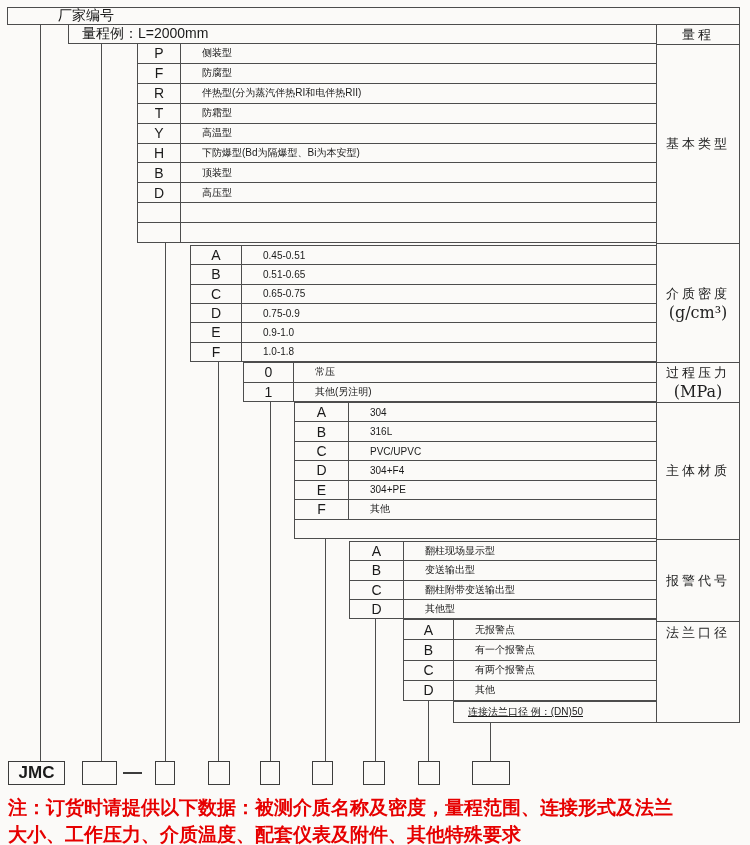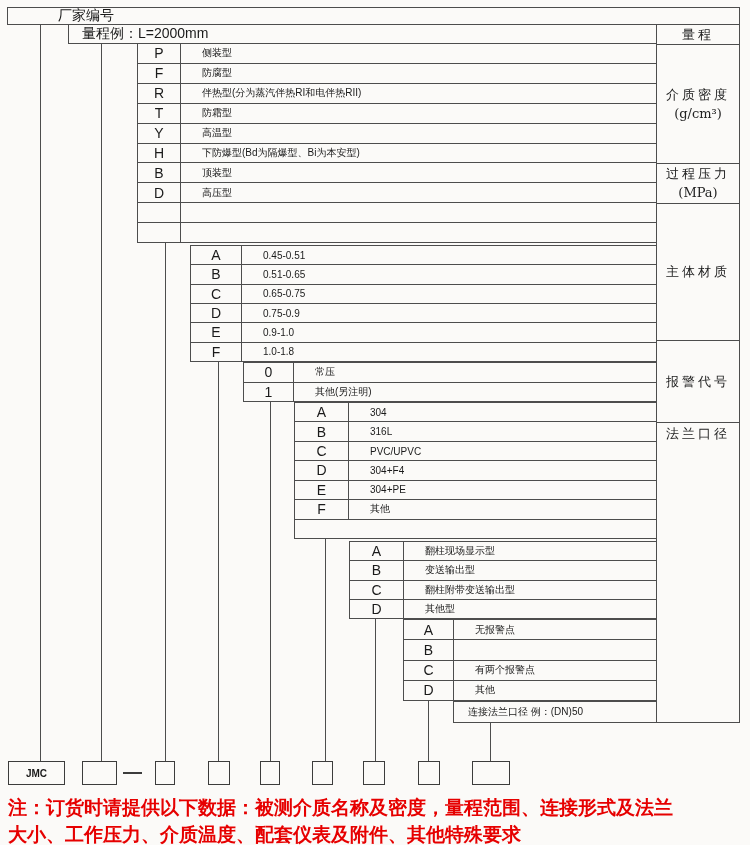--- a/index.html
+++ b/index.html
@@ -28,49 +28,49 @@
   #sec-density {left:190px;top:245px;width:467px;height:117px;}
   #sec-density .code{width:51px;}
   #sec-pressure{left:243px;top:362px;width:414px;height:40px;}
   #sec-pressure .code{width:50px;}
   #sec-material{left:294px;top:402px;width:363px;height:137px;}
   #sec-material .code{width:54px;}
   #sec-display {left:349px;top:541px;width:308px;height:78px;}
   #sec-display .code{width:54px;}
   #sec-alarm   {left:403px;top:619px;width:254px;height:82px;}
   #sec-alarm   .code{width:50px;}
-  #sec-flange  {left:453px;top:701px;width:204px;height:22px;}
+  #sec-flange  {left:453px;top:701px;width:204px;height:22px;text-decoration:underline;}
   #sec-flange .desc{padding-left:14px;}
   
   #labelcol{position:absolute;left:656px;top:24px;width:84px;height:699px;
             box-sizing:border-box;border:1px solid #4d4d4d;display:flex;
             flex-direction:column;font-family:"DejaVu Serif",serif;color:#222;}
   .lcell{box-sizing:border-box;border-bottom:1px solid #4d4d4d;display:flex;
          flex-direction:column;align-items:center;justify-content:center;
          font-size:13px;letter-spacing:3px;text-align:center;line-height:16px;}
   .lcell:last-child{border-bottom:none;}
-  .lcell .unit{letter-spacing:0;font-size:13px;margin-top:3px;}
+  .lcell .unit{letter-spacing:0;font-size:16px;margin-top:3px;}
   .lh-range{height:20px}.lh-basic{height:199px}.lh-density{height:119px}
   .lh-pressure{height:40px}.lh-material{height:137px}.lh-display{height:79px}
   .lh-alarm{height:82px}.lh-flange{height:21px}
   
   .vline{position:absolute;width:1px;background:#4d4d4d;}
   #c1{left:40px; top:25px; height:736px;}
   #c2{left:101px;top:44px; height:717px;}
   #c3{left:165px;top:243px;height:518px;}
   #c4{left:218px;top:362px;height:399px;}
   #c5{left:270px;top:402px;height:359px;}
   #c6{left:325px;top:539px;height:222px;}
   #c7{left:375px;top:619px;height:142px;}
   #c8{left:428px;top:701px;height:60px;}
   #c9{left:490px;top:723px;height:38px;}
   
   .mbox{position:absolute;top:761px;height:24px;box-sizing:border-box;
         border:1.5px solid #3c3c3c;background:#fbfaf8;display:flex;
-        align-items:center;justify-content:center;font-size:10px;font-weight:bold;}
+        align-items:center;justify-content:center;font-size:17px;font-weight:bold;}
   #mb-jmc{left:8px;width:57px;}
   #mb-range{left:82px;width:35px;}
   #mb-basic{left:155px;width:20px;}
   #mb-density{left:208px;width:22px;}
   #mb-pressure{left:260px;width:20px;}
   #mb-material{left:312px;width:21px;}
   #mb-display{left:363px;width:22px;}
   #mb-alarm{left:418px;width:22px;}
   #mb-flange{left:472px;width:38px;}
   #mdash{position:absolute;left:123px;top:772px;width:19px;height:2px;background:#3c3c3c;}
@@ -221,40 +221,44 @@
     </div>
     </div>
 
   <div id="sec-alarm" class="sec">
       <div class="row">
       <span class="code">A</span>
       <span class="desc">无报警点</span>
     </div>
       <div class="row">
       <span class="code">B</span>
+      <span class="desc">有一个报警点</span>
     </div>
       <div class="row">
       <span class="code">C</span>
       <span class="desc">有两个报警点</span>
     </div>
       <div class="row">
       <span class="code">D</span>
       <span class="desc">其他</span>
     </div>
     </div>
 
   <div id="sec-flange" class="sec">
     <div class="row">
       <span class="desc">连接法兰口径 例：(DN)50</span>
     </div>
   </div>
 
   <div id="labelcol">
     <div class="lcell lh-range">
         <span>量程</span>
+      </div>
+    <div class="lcell lh-basic">
+        <span>基本类型</span>
       </div>
     <div class="lcell lh-density">
       <span>介质密度</span>
         <span class="unit">(g/cm³)</span>
     </div>
     <div class="lcell lh-pressure">
       <span>过程压力</span>
         <span class="unit">(MPa)</span>
     </div>
     <div class="lcell lh-material">

